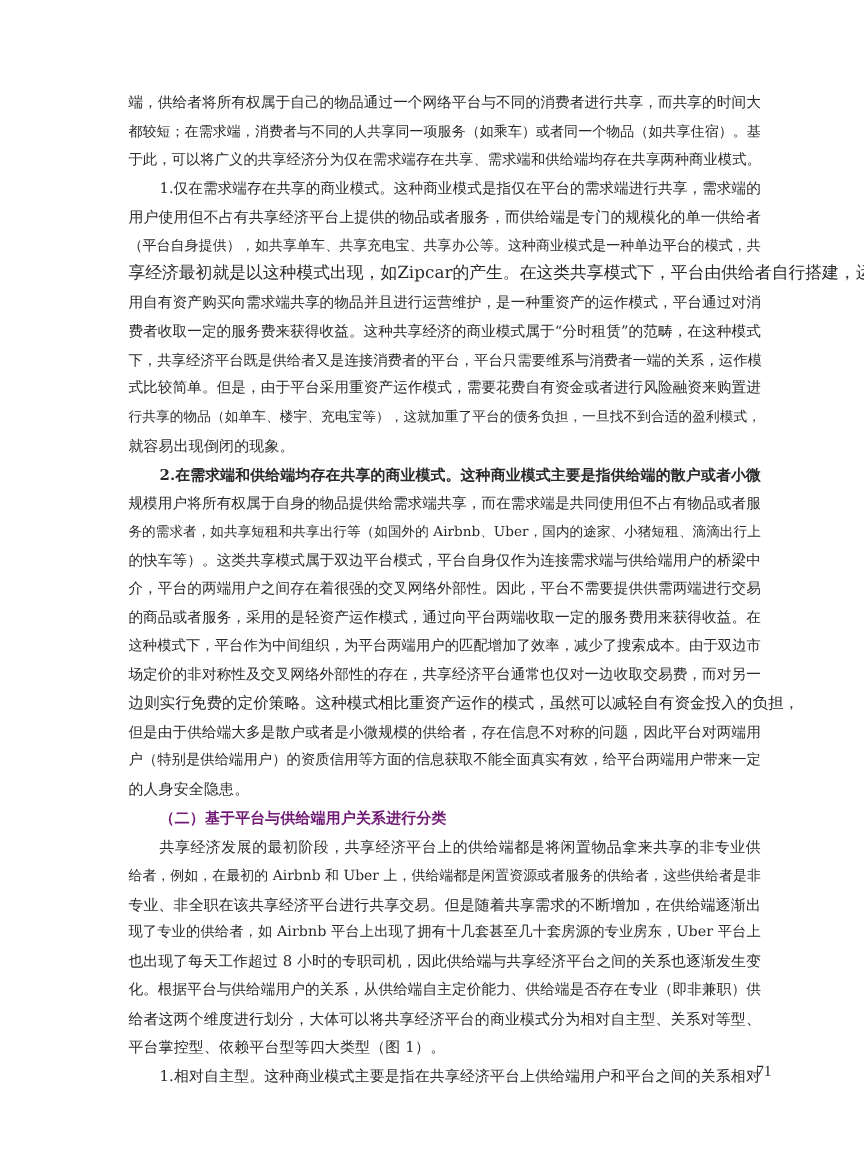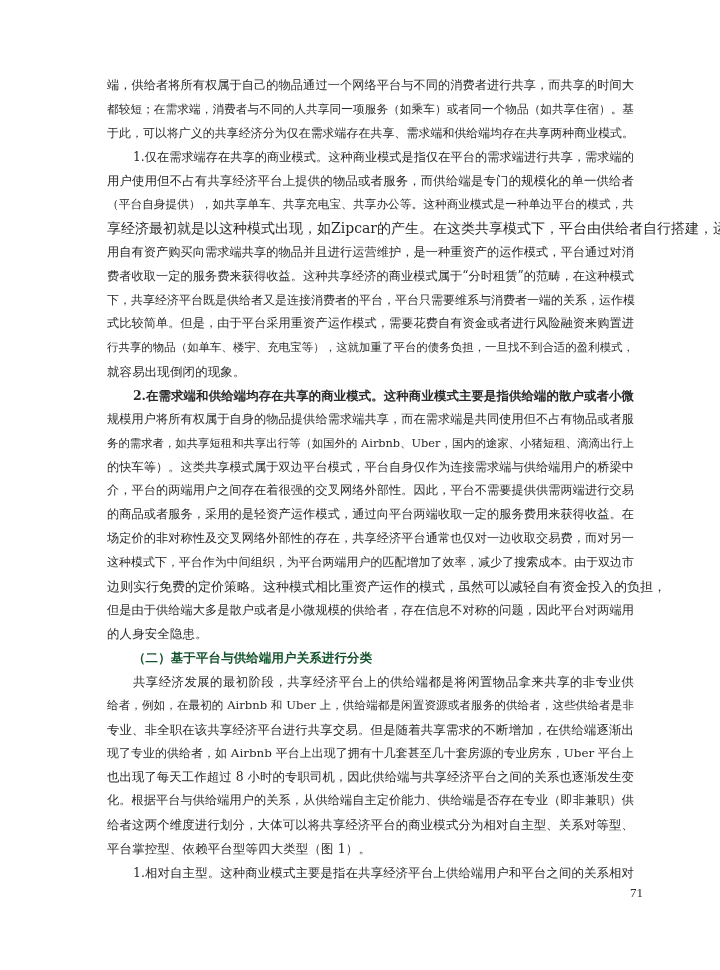--- a/index.html
+++ b/index.html
@@ -35,21 +35,21 @@
     }
     .line.last {
       text-align-last: left;
     }
     .line.heading {
       font-family: "DejaVu Sans", "Liberation Sans", sans-serif;
       font-weight: bold;
       font-size: 12.4px;
       padding-left: 26px;
       text-align-last: left;
-      color: #14532d;
+      color: #701a75;
     }
     .page-number {
       position: absolute;
       left: 623px;
       top: 885px;
       width: 20px;
       text-align: right;
       font-family: "Liberation Serif", "DejaVu Serif", serif;
       font-size: 13px;
       color: #2a2a2a;
@@ -71,24 +71,25 @@
   <div class="line" style="letter-spacing: 0px; font-size: 12px;">下，共享经济平台既是供给者又是连接消费者的平台，平台只需要维系与消费者一端的关系，运作模</div>
   <div class="line" style="letter-spacing: 0px; font-size: 12.2038px;">式比较简单。但是，由于平台采用重资产运作模式，需要花费自有资金或者进行风险融资来购置进</div>
   <div class="line" style="letter-spacing: 0px; font-size: 11.4079px;">行共享的物品（如单车、楼宇、充电宝等），这就加重了平台的债务负担，一旦找不到合适的盈利模式，</div>
   <div class="line last">就容易出现倒闭的现象。</div>
   <div class="line indent" style="letter-spacing: 0px; font-weight: bold;">2.在需求端和供给端均存在共享的商业模式。这种商业模式主要是指供给端的散户或者小微</div>
   <div class="line" style="letter-spacing: 0px; font-size: 12.2038px;">规模用户将所有权属于自身的物品提供给需求端共享，而在需求端是共同使用但不占有物品或者服</div>
   <div class="line" style="letter-spacing: 0px; font-size: 11.3302px;">务的需求者，如共享短租和共享出行等（如国外的 Airbnb、Uber，国内的途家、小猪短租、滴滴出行上</div>
   <div class="line" style="letter-spacing: 0px; font-size: 12.2038px;">的快车等）。这类共享模式属于双边平台模式，平台自身仅作为连接需求端与供给端用户的桥梁中</div>
   <div class="line" style="letter-spacing: 0px; font-size: 12.2038px;">介，平台的两端用户之间存在着很强的交叉网络外部性。因此，平台不需要提供供需两端进行交易</div>
   <div class="line" style="letter-spacing: 0px; font-size: 12.2038px;">的商品或者服务，采用的是轻资产运作模式，通过向平台两端收取一定的服务费用来获得收益。在</div>
+  <div class="line" style="letter-spacing: 0px; font-size: 11.9264px;">这种模式下，平台作为中间组织，为平台两端用户的匹配增加了效率，减少了搜索成本。由于双边市</div>
   <div class="line" style="letter-spacing: 0px; font-size: 12.2038px;">场定价的非对称性及交叉网络外部性的存在，共享经济平台通常也仅对一边收取交易费，而对另一</div>
-  <div class="line" style="letter-spacing: 0px; font-size: 11.9264px;">这种模式下，平台作为中间组织，为平台两端用户的匹配增加了效率，减少了搜索成本。由于双边市</div>
   <div class="line" style="letter-spacing: 0px; font-size: 13px;">边则实行免费的定价策略。这种模式相比重资产运作的模式，虽然可以减轻自有资金投入的负担，</div>
   <div class="line" style="letter-spacing: 0px; font-size: 12.2038px;">但是由于供给端大多是散户或者是小微规模的供给者，存在信息不对称的问题，因此平台对两端用</div>
+  <div class="line" style="letter-spacing: 0px; font-size: 11.9264px;">户（特别是供给端用户）的资质信用等方面的信息获取不能全面真实有效，给平台两端用户带来一定</div>
   <div class="line last">的人身安全隐患。</div>
   <div class="line heading">（二）基于平台与供给端用户关系进行分类</div>
   <div class="line indent">共享经济发展的最初阶段，共享经济平台上的供给端都是将闲置物品拿来共享的非专业供</div>
   <div class="line" style="letter-spacing: 0px; font-size: 11.5922px;">给者，例如，在最初的 Airbnb 和 Uber 上，供给端都是闲置资源或者服务的供给者，这些供给者是非</div>
   <div class="line" style="letter-spacing: 0px;">专业、非全职在该共享经济平台进行共享交易。但是随着共享需求的不断增加，在供给端逐渐出</div>
   <div class="line" style="letter-spacing: 0px; font-size: 11.9397px;">现了专业的供给者，如 Airbnb 平台上出现了拥有十几套甚至几十套房源的专业房东，Uber 平台上</div>
   <div class="line" style="letter-spacing: 0px;">也出现了每天工作超过 8 小时的专职司机，因此供给端与共享经济平台之间的关系也逐渐发生变</div>
   <div class="line" style="letter-spacing: 0px; font-size: 12.2038px;">化。根据平台与供给端用户的关系，从供给端自主定价能力、供给端是否存在专业（即非兼职）供</div>
   <div class="line" style="letter-spacing: 0px;">给者这两个维度进行划分，大体可以将共享经济平台的商业模式分为相对自主型、关系对等型、</div>
   <div class="line last">平台掌控型、依赖平台型等四大类型（图 1）。</div>

